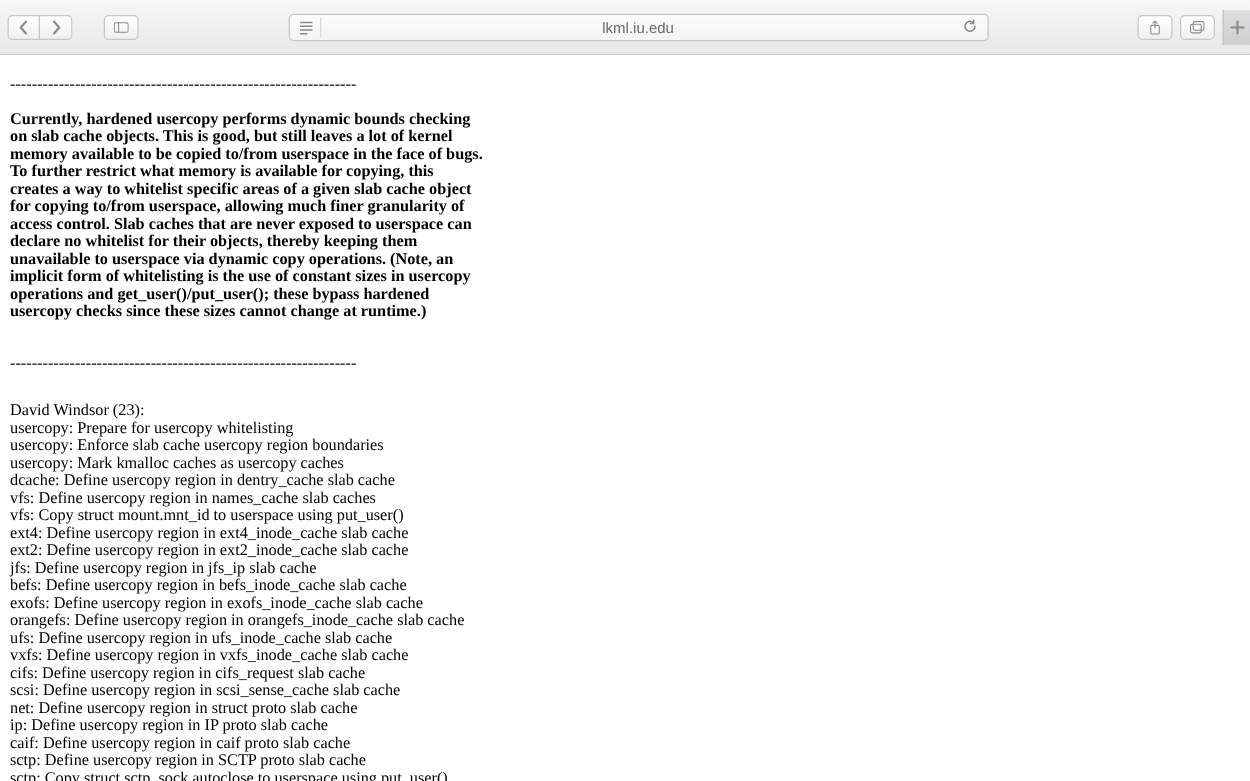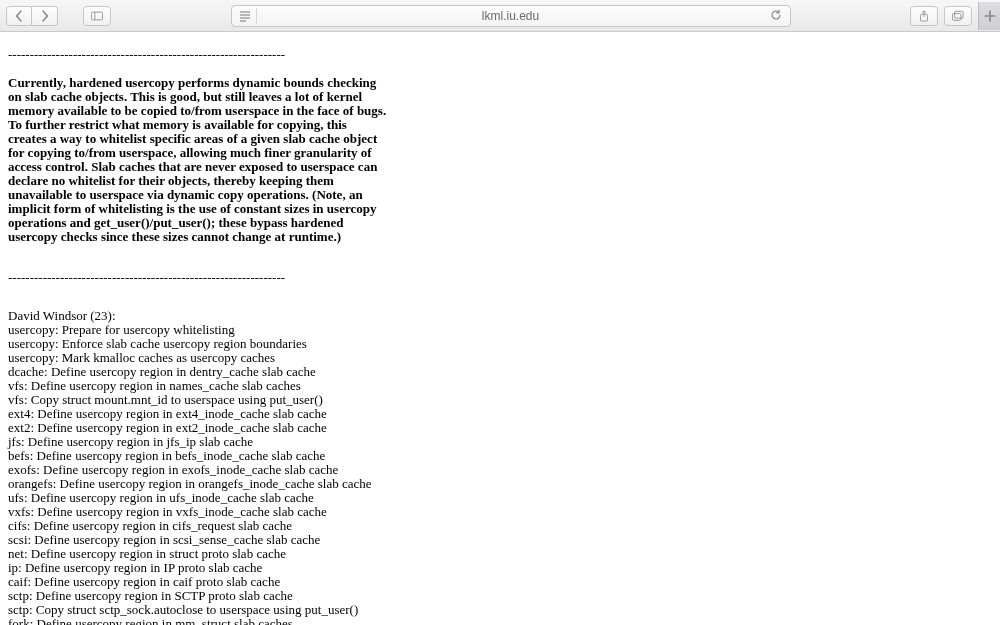--- a/index.html
+++ b/index.html
@@ -1,21 +1,21 @@
 <!DOCTYPE html>
 <html><head>
 <meta charset="utf-8">
 <style>
   * { margin: 0; padding: 0; box-sizing: border-box; }
   html, body { width: 1000px; height: 625px; overflow: hidden; font-family: -apple-system, "Helvetica Neue", Arial, sans-serif; }
   body { background: #ffffff; }
 
   
   .toolbar {
-    height: 32px;
+    height: 44px;
     background: linear-gradient(to bottom, #f8f7f8 0%, #e9e8e9 100%);
     border-bottom: 1px solid #c9c9c9;
     display: flex;
     align-items: center;
     padding: 0 6px;
     gap: 23px;
   }
   .btn {
     height: 20px;
     background: linear-gradient(to bottom,#ffffff,#f0f0f0);

